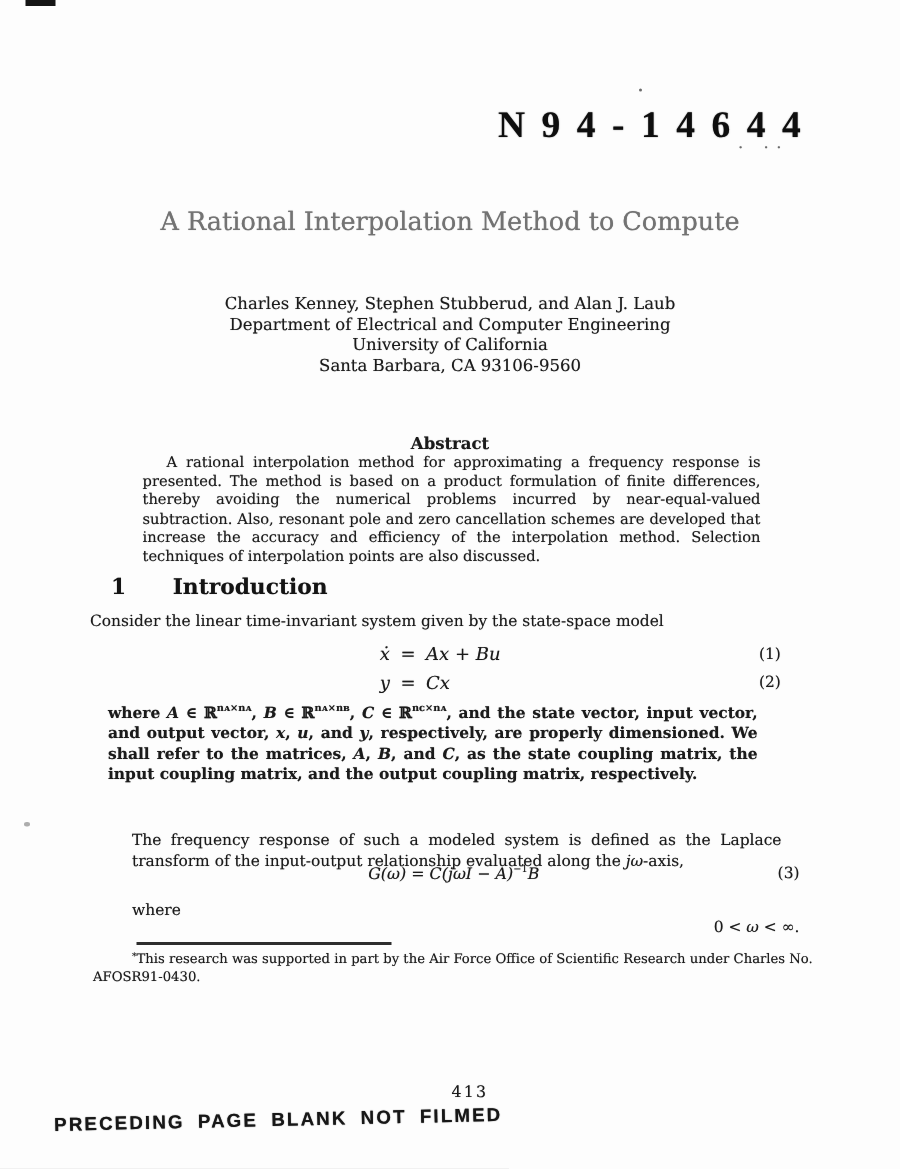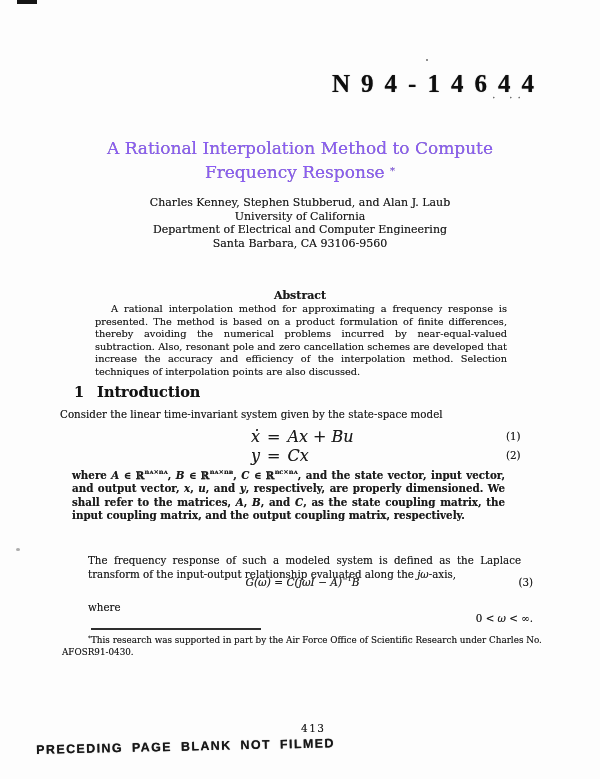--- a/index.html
+++ b/index.html
@@ -17,28 +17,28 @@
   .sup{font-size:6.5px;vertical-align:4.5px;letter-spacing:0;}
   .body{font-size:10.3px;line-height:13.6px;}
   .corner-bar{left:17px;top:0;width:20px;height:3.5px;background:#151515;}
   .report-number{
     left:332px;top:70px;
     font-family:Liberation Serif, serif;
     font-weight:bold;font-size:25px;letter-spacing:11px;color:#0e0e0e;
     text-shadow:0 0 .8px rgba(10,10,10,.7);
   }
   .report-underdots{left:492px;top:92px;font-size:11px;letter-spacing:5px;color:#3a3a3a;opacity:.75;}
-  .title{top:137px;font-size:17px;line-height:22.5px;color:#8b5cf6;}
+  .title{top:137px;font-size:17px;line-height:22.5px;color:#737373;}
   .authors{top:196px;font-size:11px;line-height:13.7px;}
   .abs-head{top:289px;font-size:11px;}
   .abs-body{left:95px;top:303px;width:412px;font-size:9.8px;line-height:12.5px;text-indent:16px;}
   .sec-head{left:74px;top:383px;font-size:14.5px;color:#141414;}
-  .sec-head .gap{margin-left:13px;}
+  .sec-head .gap{margin-left:31px;}
   .para1{left:60px;top:408px;width:420px;white-space:nowrap;}
-  .eqnarray{left:247px;top:427px;font-size:16px;}
+  .eqnarray{left:247px;top:427px;font-size:12px;}
   .eqrow{height:19px;line-height:19px;}
   .lhs{display:inline-block;width:13px;text-align:right;}
   .rel{display:inline-block;margin:0 7px;font-style:normal;}
   .eqnum{font-size:10.3px;}
   .para2{left:72px;top:466px;width:433px;font-weight:bold;}
   .para3{left:72px;top:538px;width:433px;}
   .eq3{left:72px;top:575px;width:461px;text-align:center;font-size:10.6px;}
   .eq3 .sup{vertical-align:5px;}
   .where-word{left:88px;top:601px;font-size:10.3px;}
   .eq4{left:72px;top:612px;width:461px;text-align:right;font-size:10.3px;}
@@ -61,27 +61,26 @@
 
 <div class="page">
 
   <div class="abs corner-bar"></div>
 
   <div class="abs report-number">N94-14644</div>
   <div class="abs report-underdots">· ··</div>
 
   <div class="abs ctr title">
     <div>A Rational Interpolation Method to Compute</div>
-    <div><span>Frequency Response</span> <span class="sup" style="font-size:10px;vertical-align:4px;">*</span></div>
   </div>
 
   <div class="abs ctr authors">
     <div>Charles Kenney, Stephen Stubberud, and Alan J. Laub</div>
+    <div>Department of Electrical and Computer Engineering</div>
     <div>University of California</div>
-    <div>Department of Electrical and Computer Engineering</div>
     <div>Santa Barbara, CA 93106-9560</div>
   </div>
 
   <div class="abs ctr abs-head b">Abstract</div>
   <p class="abs abs-body just" style="margin:0">A rational interpolation method for approximating a frequency response is presented. The method is based on a product formulation of finite differences, thereby avoiding the numerical problems incurred by near-equal-valued subtraction. Also, resonant pole and zero cancellation schemes are developed that increase the accuracy and efficiency of the interpolation method. Selection techniques of interpolation points are also discussed.</p>
 
   <div class="abs sec-head b"><span>1</span><span class="gap">Introduction</span></div>
 
   <div class="abs body para1">Consider the linear time-invariant system given by the state-space model</div>
 

